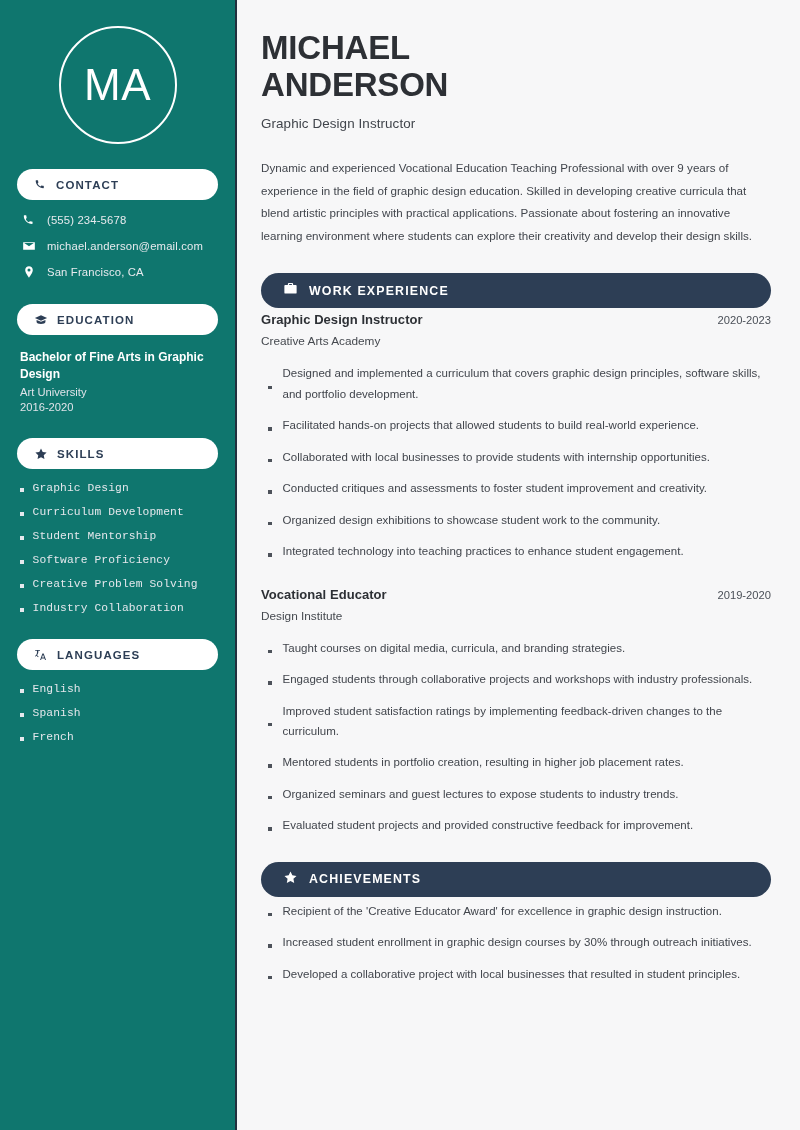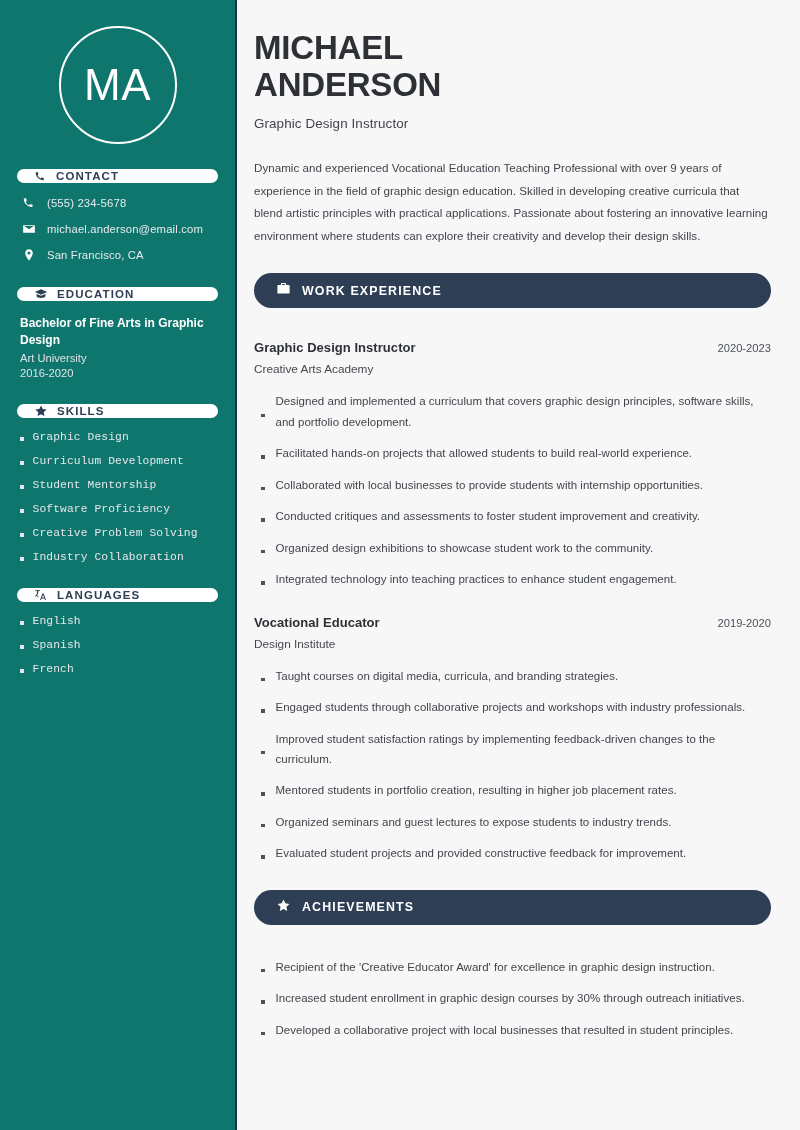--- a/index.html
+++ b/index.html
@@ -48,21 +48,21 @@
     font-weight: 400;
     letter-spacing: 0.5px;
     color: #ffffff;
     line-height: 1;
   }
 
   .pill {
     background: #ffffff;
     color: #2d3e55;
     border-radius: 999px;
-    height: 14px;
+    height: 31px;
     display: flex;
     align-items: center;
     gap: 9px;
     padding: 0 17px;
     margin-top: 25px;
   }
   .pill .pill-label {
     font-size: 11.5px;
     font-weight: bold;
     letter-spacing: 1.1px;
@@ -119,21 +119,21 @@
   }
   .side-item .stext {
     font-size: 11.3px;
     color: #e4e7ec;
     letter-spacing: 0.1px;
   }
 
   
   .main {
     flex: 1 1 auto;
-    padding: 30px 29px 0 17px;
+    padding: 30px 29px 0 24px;
     background: #f7f7f8;
   }
   .name {
     font-size: 33px;
     font-weight: bold;
     color: #2d3035;
     line-height: 1.12;
     letter-spacing: -0.2px;
     text-transform: uppercase;
   }
@@ -153,21 +153,21 @@
 
   .sec-header {
     background: #2d3e55;
     border-radius: 999px;
     height: 35px;
     display: flex;
     align-items: center;
     gap: 11px;
     padding: 0 22px;
     margin-top: 26px;
-    margin-bottom: 32px;
+    margin-bottom: 4px;
   }
   .sec-header .sec-label {
     color: #ffffff;
     font-size: 12.4px;
     font-weight: bold;
     letter-spacing: 1.15px;
     text-transform: uppercase;
   }
 
   .job-head {

